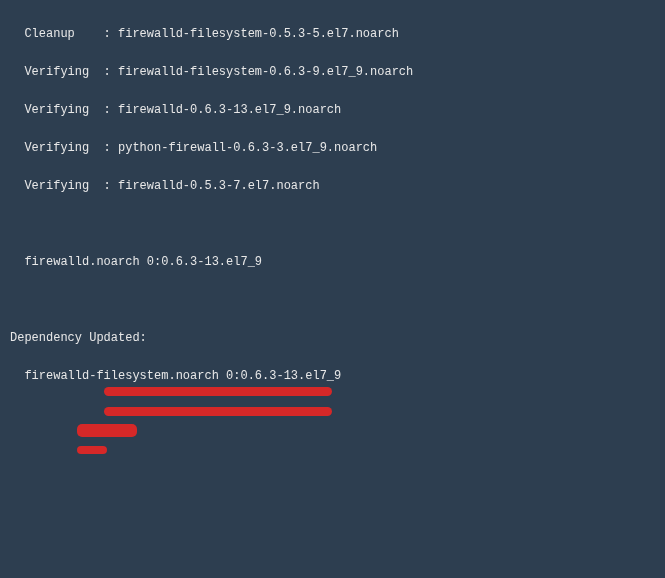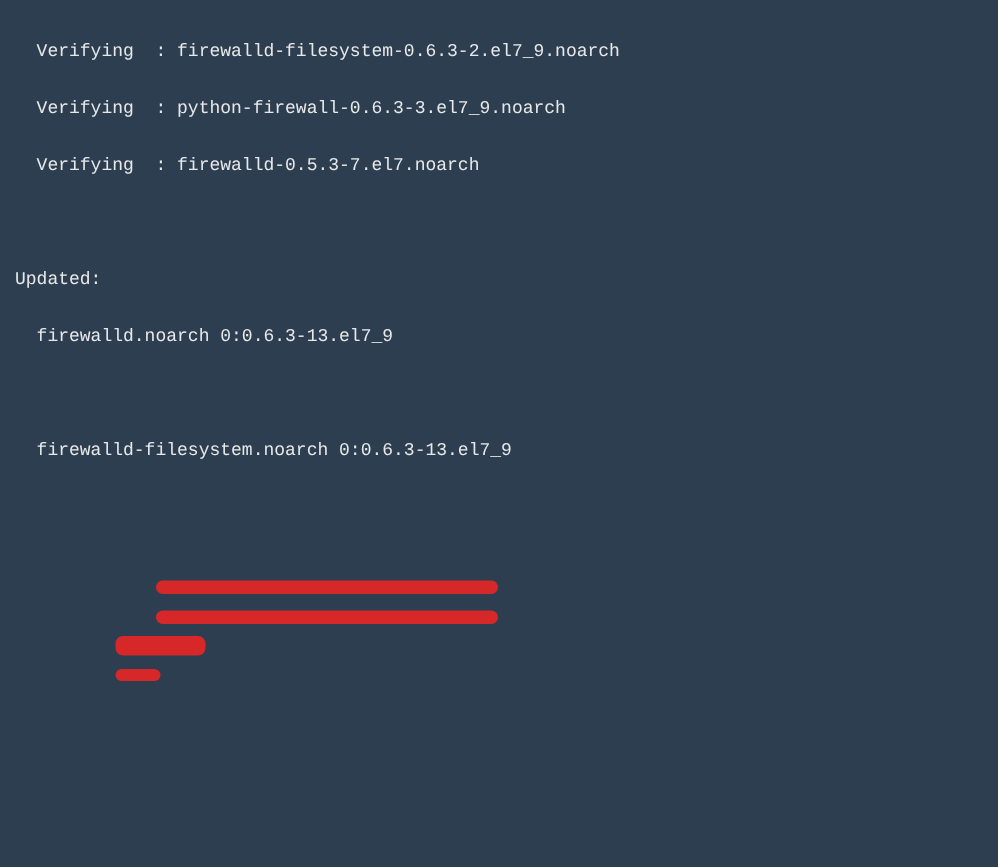--- a/index.html
+++ b/index.html
@@ -23,27 +23,29 @@
     background: #d62828;
     border-radius: 5px;
   }
   .container { position: relative; }
 </style>
 </head>
 <body>
 
 <div class="container">
 <div class="terminal">
-<div>  Verifying  : firewalld-filesystem-0.6.3-2.el7_9.noarch</div>
+<div>  Cleanup    : firewalld-filesystem-0.5.3-5.el7.noarch</div>
+<div>  Verifying  : firewalld-filesystem-0.6.3-9.el7_9.noarch</div>
+<div>  Verifying  : firewalld-0.6.3-13.el7_9.noarch</div>
 <div>  Verifying  : python-firewall-0.6.3-3.el7_9.noarch</div>
 <div>  Verifying  : firewalld-0.5.3-7.el7.noarch</div>
 <div> </div>
-<div>Updated:</div>
 <div>  firewalld.noarch 0:0.6.3-13.el7_9</div>
 <div> </div>
+<div>Dependency Updated:</div>
 <div>  firewalld-filesystem.noarch 0:0.6.3-13.el7_9</div>
 <div> </div>
 
 
 
 
 
 
 
 

